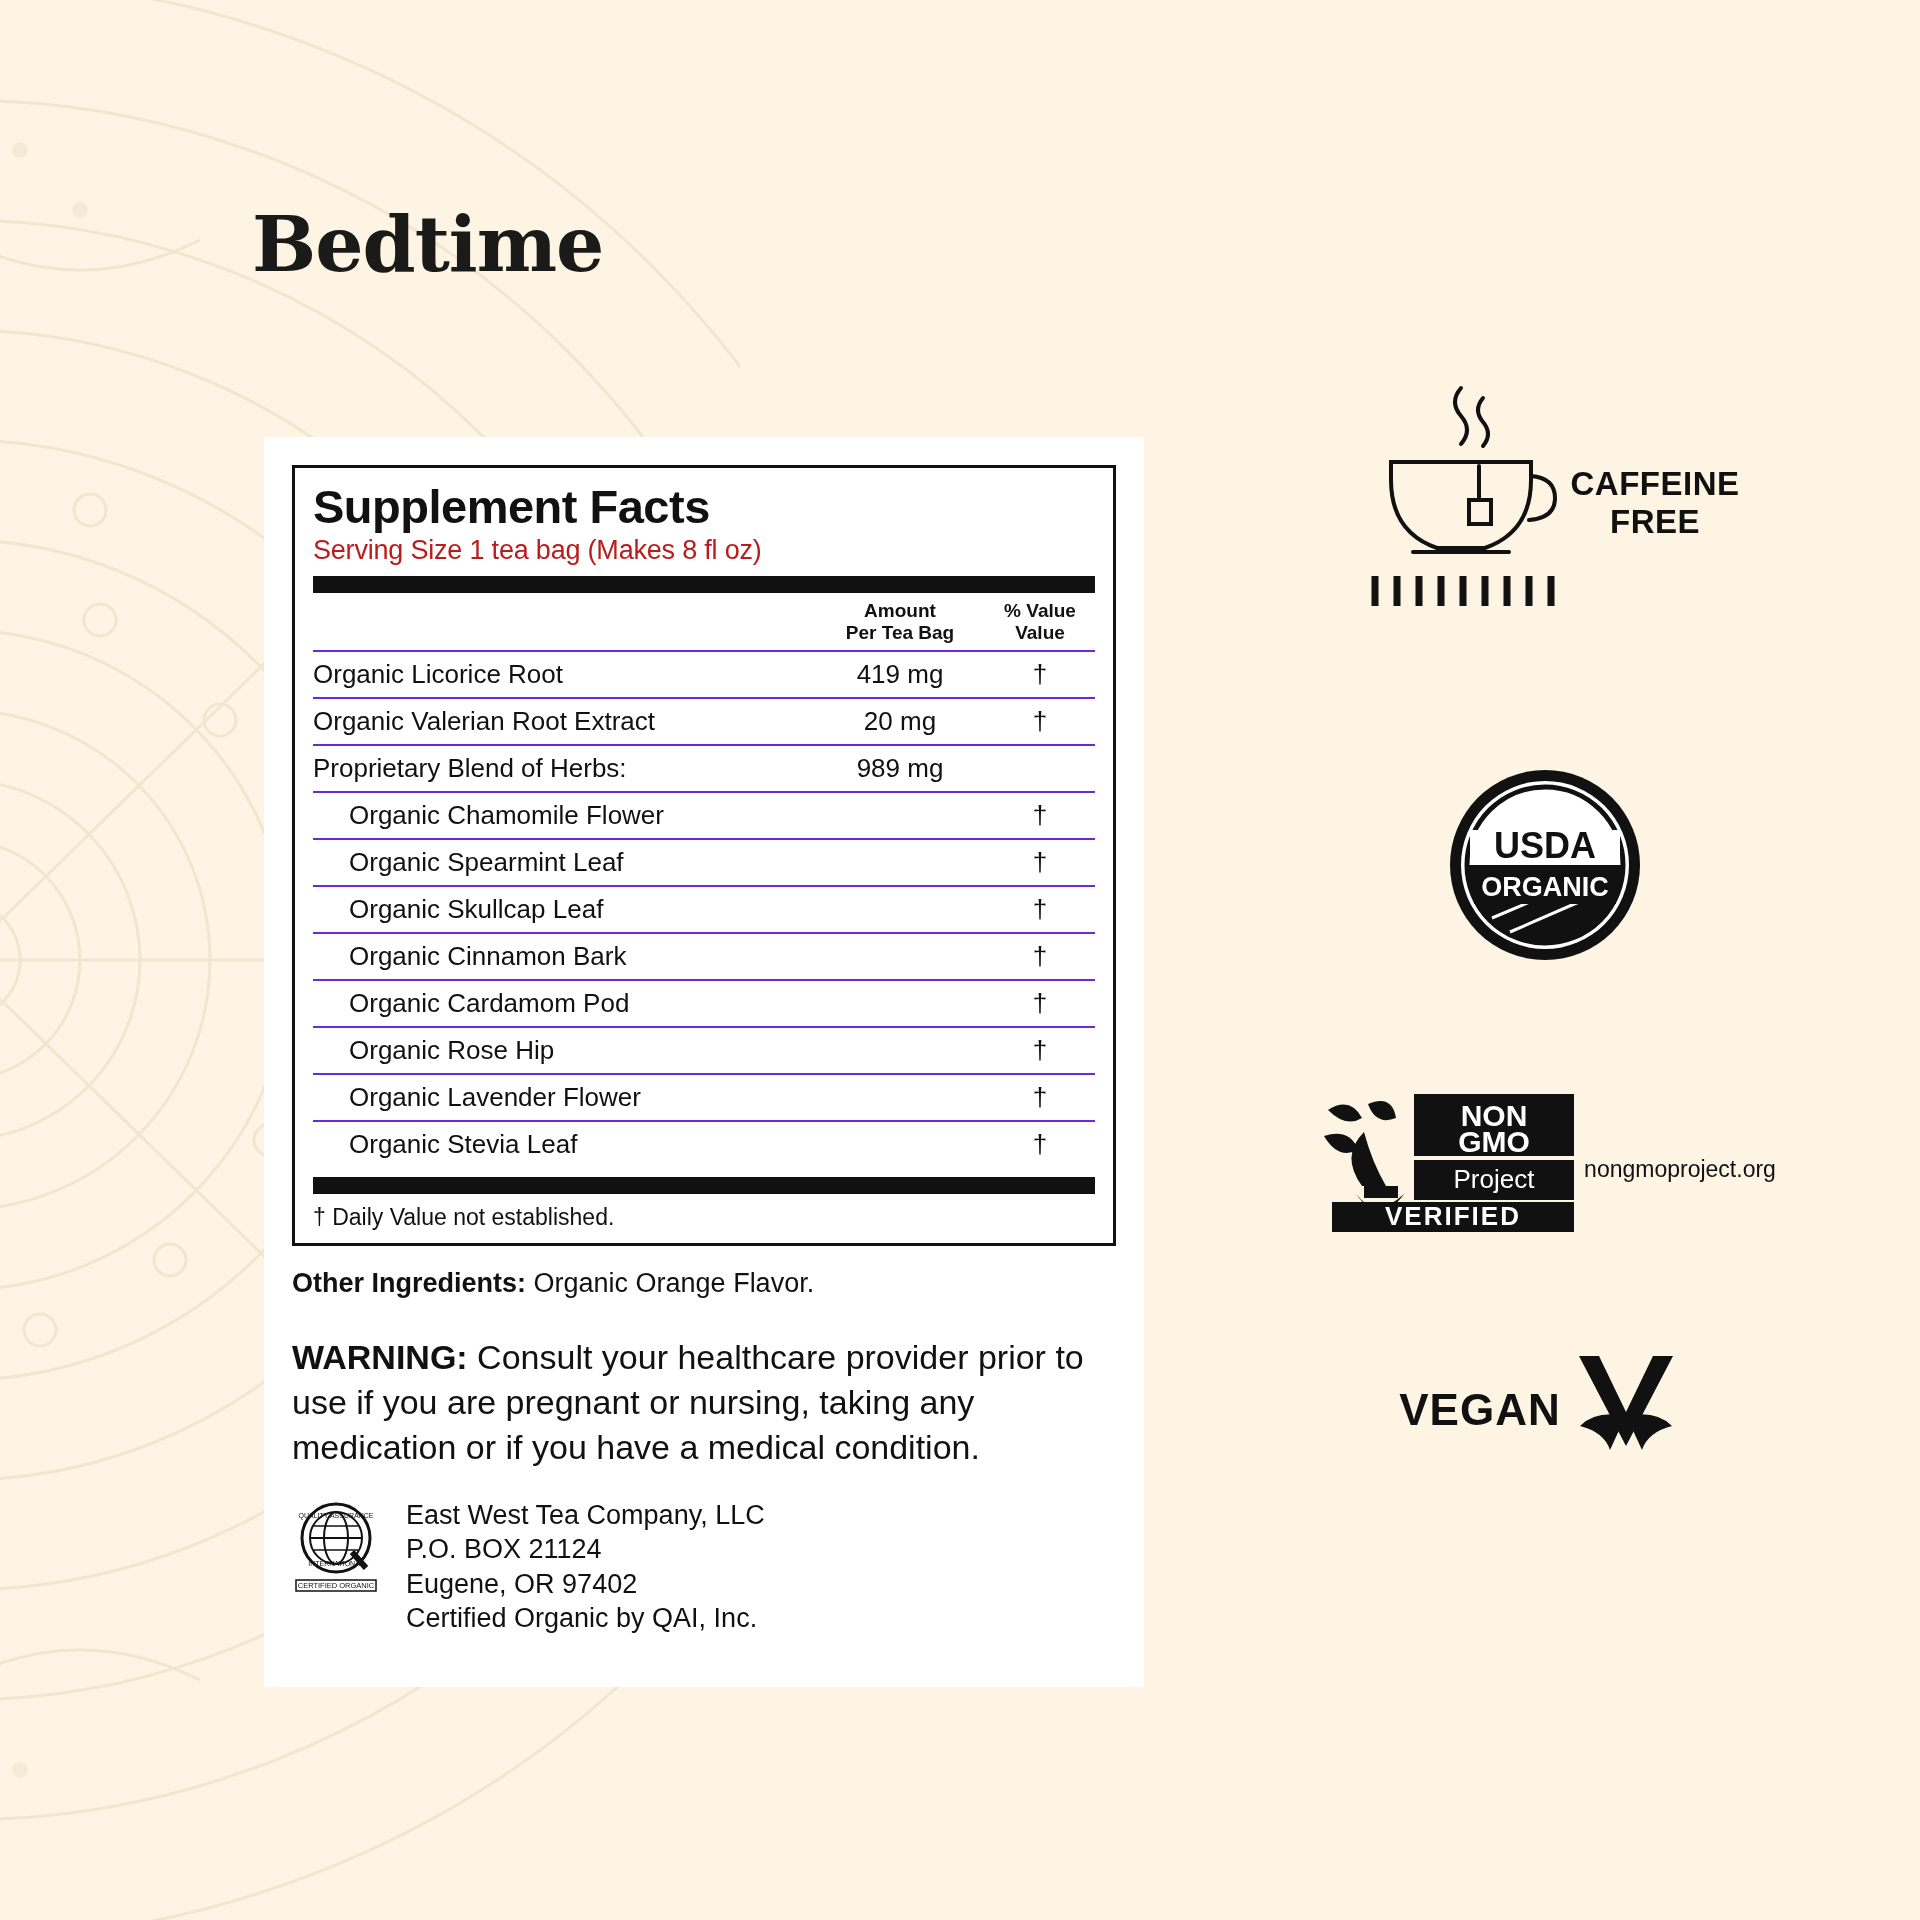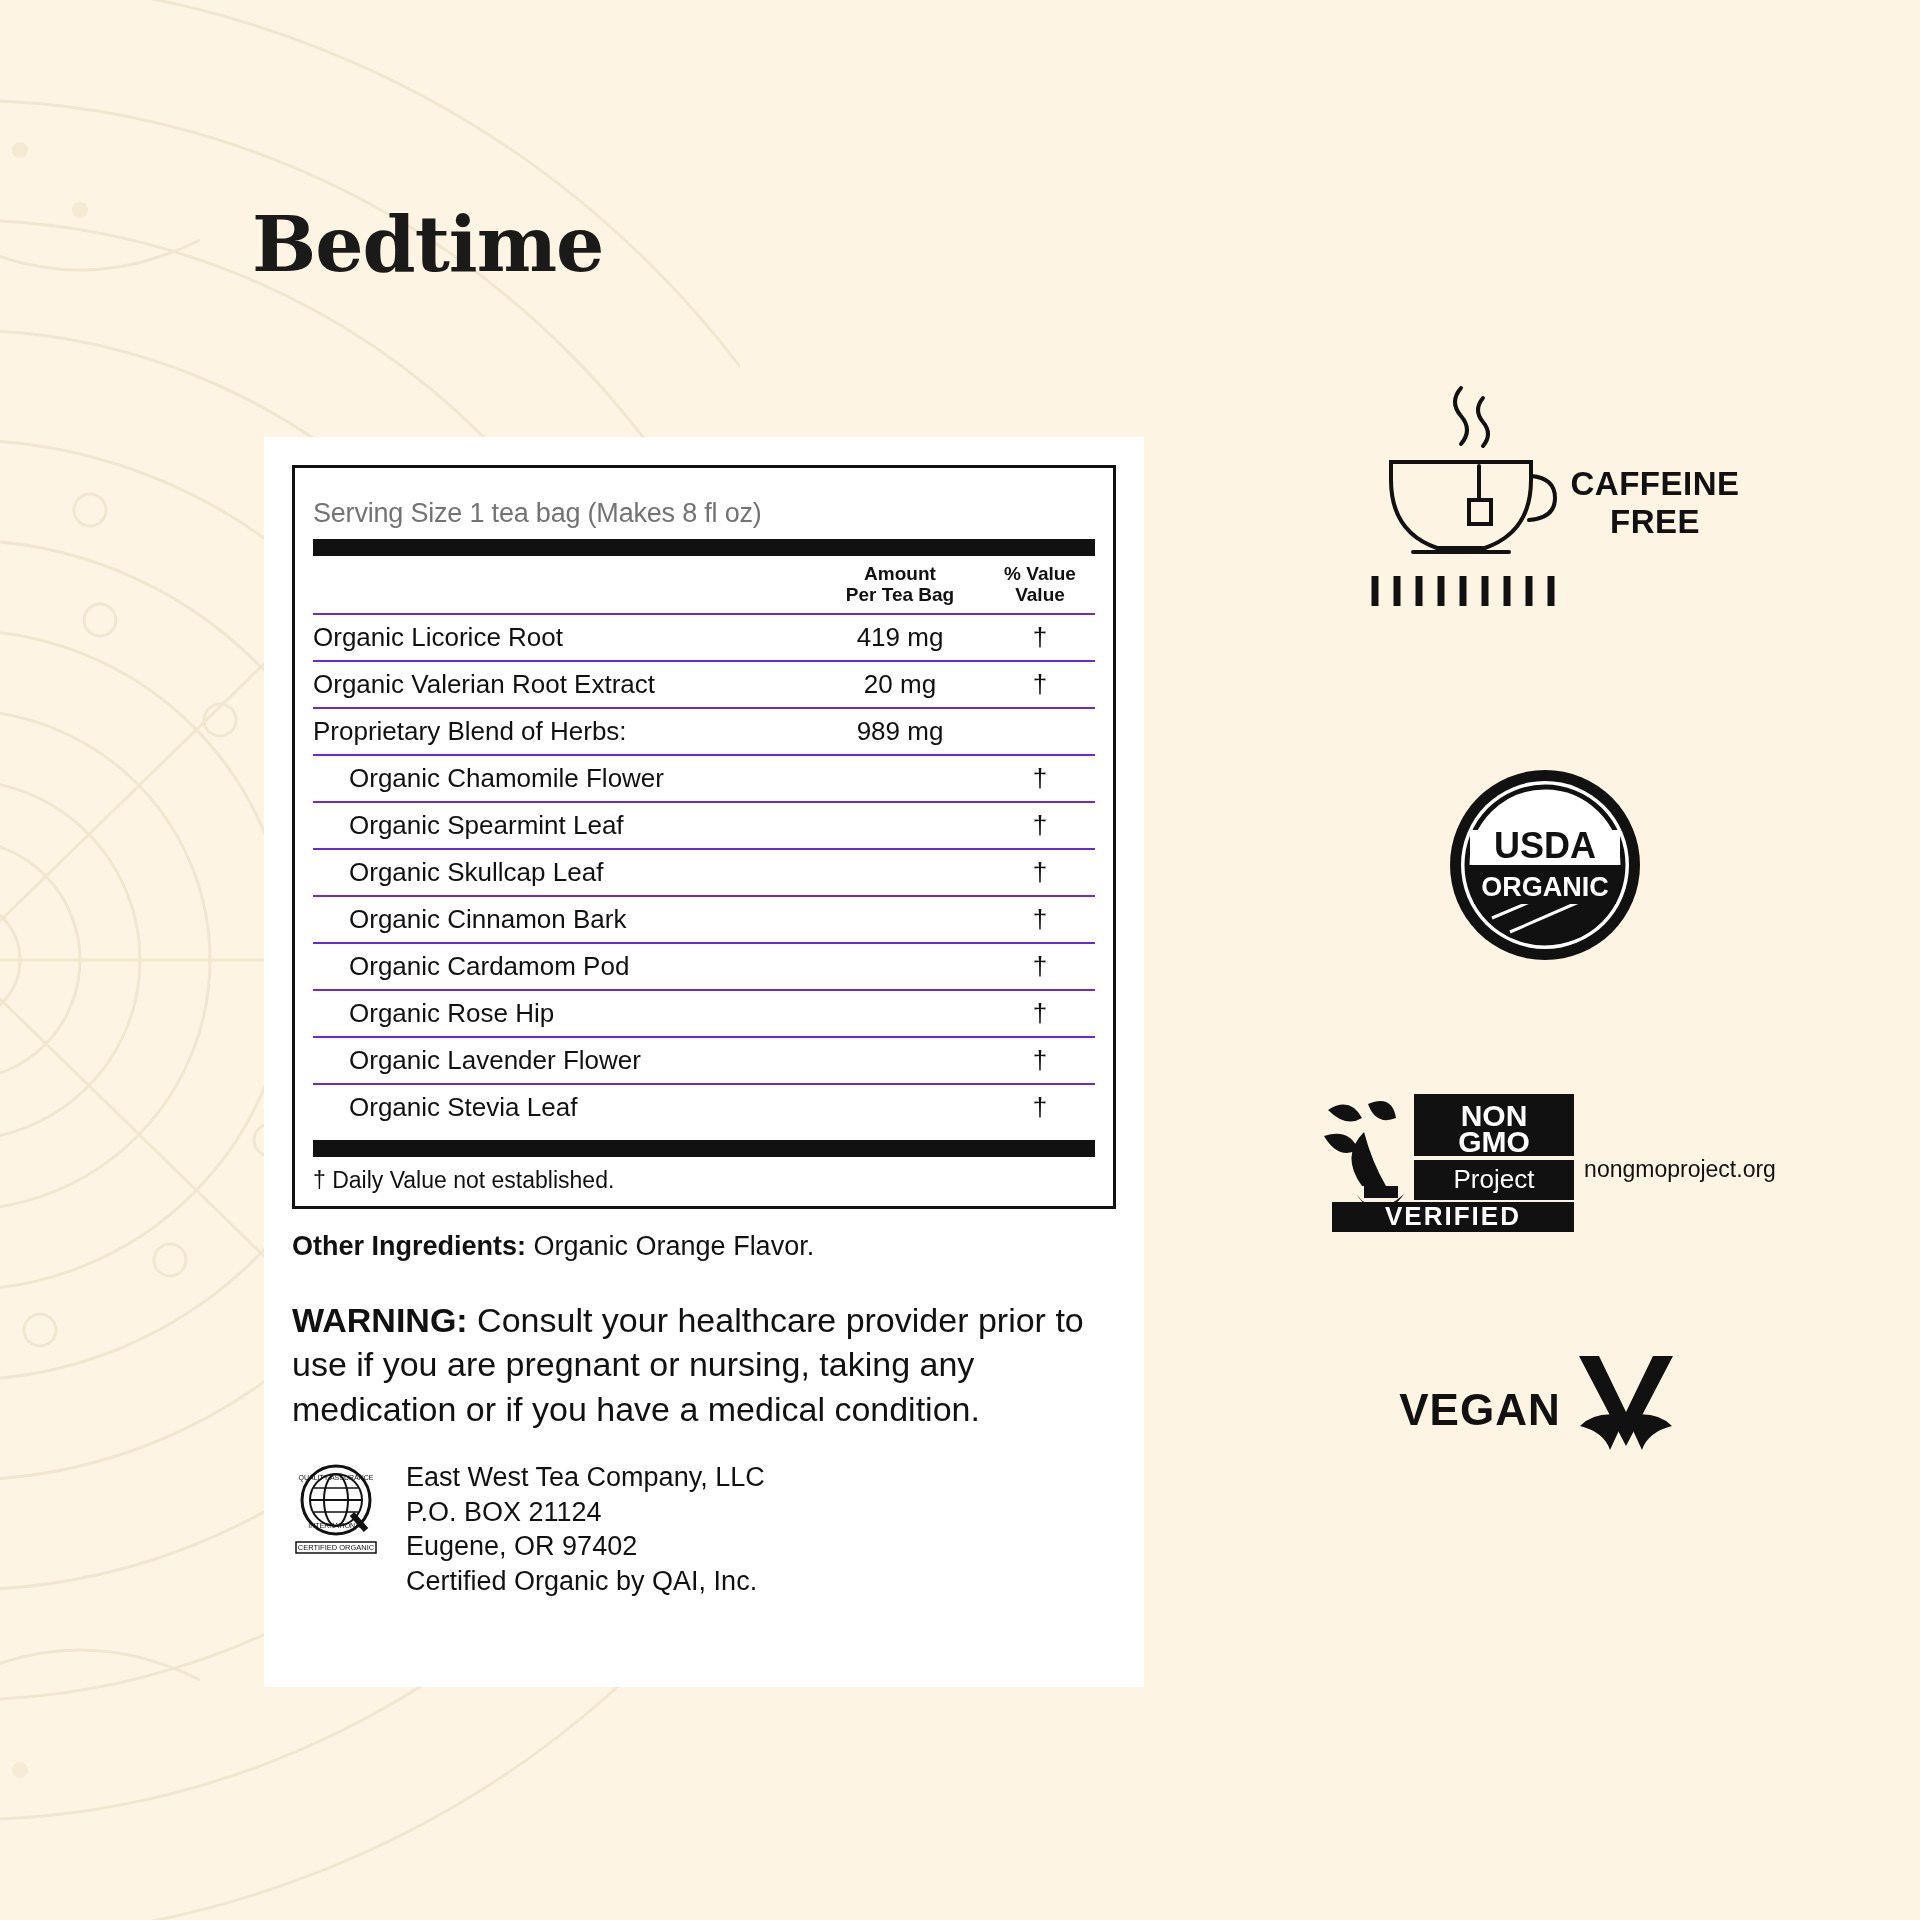--- a/index.html
+++ b/index.html
@@ -56,22 +56,22 @@
   .sf-title {
     font-family: "Liberation Sans", sans-serif;
     font-size: 47px;
     font-weight: 700;
     color: #111;
     letter-spacing: -0.5px;
     line-height: 1.05;
   }
   .sf-serving {
     font-size: 27px;
-    color: #737373;
-    margin-top: 16px;
+    color: #b91c1c;
+    margin-top: 4px;
     letter-spacing: -0.2px;
   }
   .rule-thick {
     height: 17px;
     background: #111;
     margin-top: 10px;
   }
   table.sf {
     width: 100%;
     border-collapse: collapse;
@@ -227,20 +227,21 @@
     <circle cx="300" cy="1980" r="10"></circle>
       <circle cx="360" cy="1950" r="8"></circle>
     <circle cx="240" cy="1950" r="8"></circle>
   </g>
 </svg>
 
 <div class="page-title">Bedtime</div>
 
 <div class="facts-card">
   <div class="facts-box">
+    <div class="sf-title">Supplement Facts</div>
     <div class="sf-serving">Serving Size 1 tea bag (Makes 8 fl oz)</div>
     <div class="rule-thick"></div>
 
     <table class="sf">
       <tbody>
           <tr class="hdr rowline">
         <td></td>
         <td class="col-amt">
           <span>Amount</span><br>
           <span>Per Tea Bag</span>

